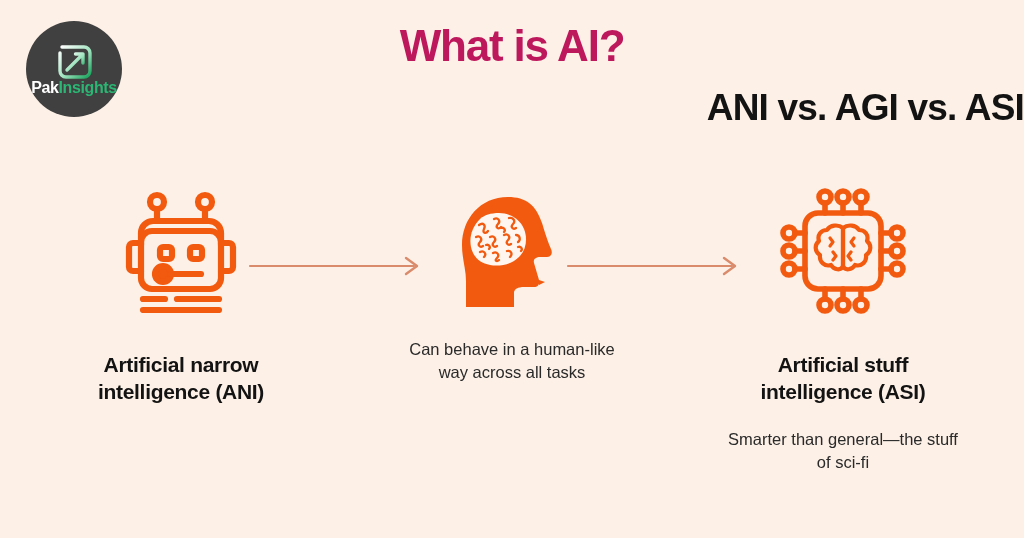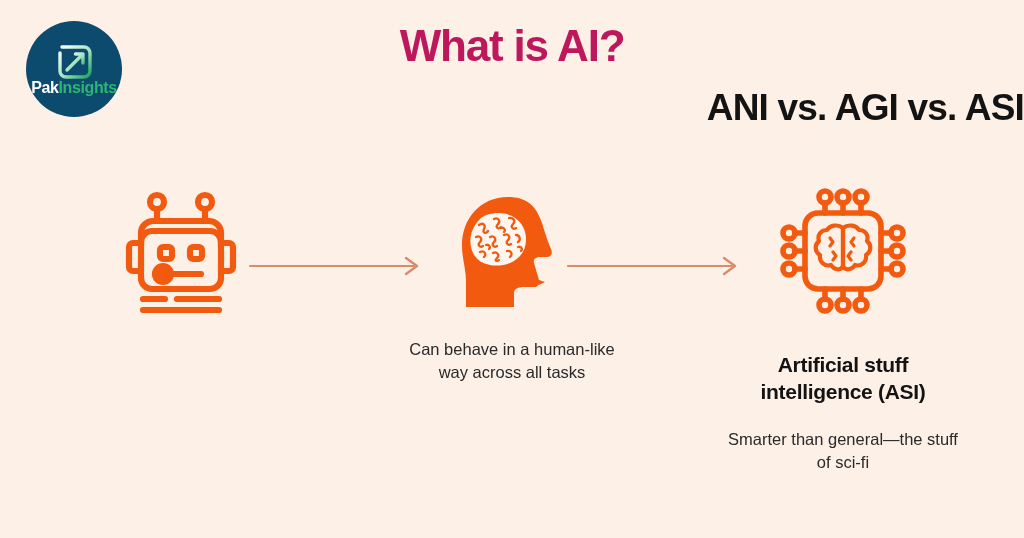--- a/index.html
+++ b/index.html
@@ -22,21 +22,21 @@
   }
 
   
   .logo {
     position: absolute;
     left: 26px;
     top: 21px;
     width: 96px;
     height: 96px;
     border-radius: 50%;
-    background: #0c4a6e;
+    background: #404040;
     display: flex;
     flex-direction: column;
     align-items: center;
     justify-content: center;
   }
   .logo-mark {
     width: 40px;
     height: 36px;
     margin-bottom: 1px;
   }
@@ -189,20 +189,21 @@
 
             <circle cx="44" cy="85" r="8" fill="#F25A10"></circle>
             <path d="M52 85 H82"></path>
 
             <path d="M24 110 H46"></path>
             <path d="M58 110 H100"></path>
             <path d="M24 121 H100"></path>
           </g>
         </svg>
       </div>
+      <div class="col-heading">Artificial narrow intelligence (ANI)</div>
     </div>
 
     <div class="col">
       <div class="icon-box">
         <svg width="120" height="124" viewBox="0 0 120 124">
 
           <path d="M56 8 C28 8 10 30 10 56 C10 70 14 80 14 92 L14 118 L62 118
                    L62 104 C62 100 66 98 72 98 L82 98 C86 98 88 95 87 91
                    L82 74 C81 70 84 68 88 68 L95 68 C99 68 101 64 99 60
                    C94 48 92 40 90 34 C84 16 74 8 56 8 Z" fill="#F25A10"></path>

